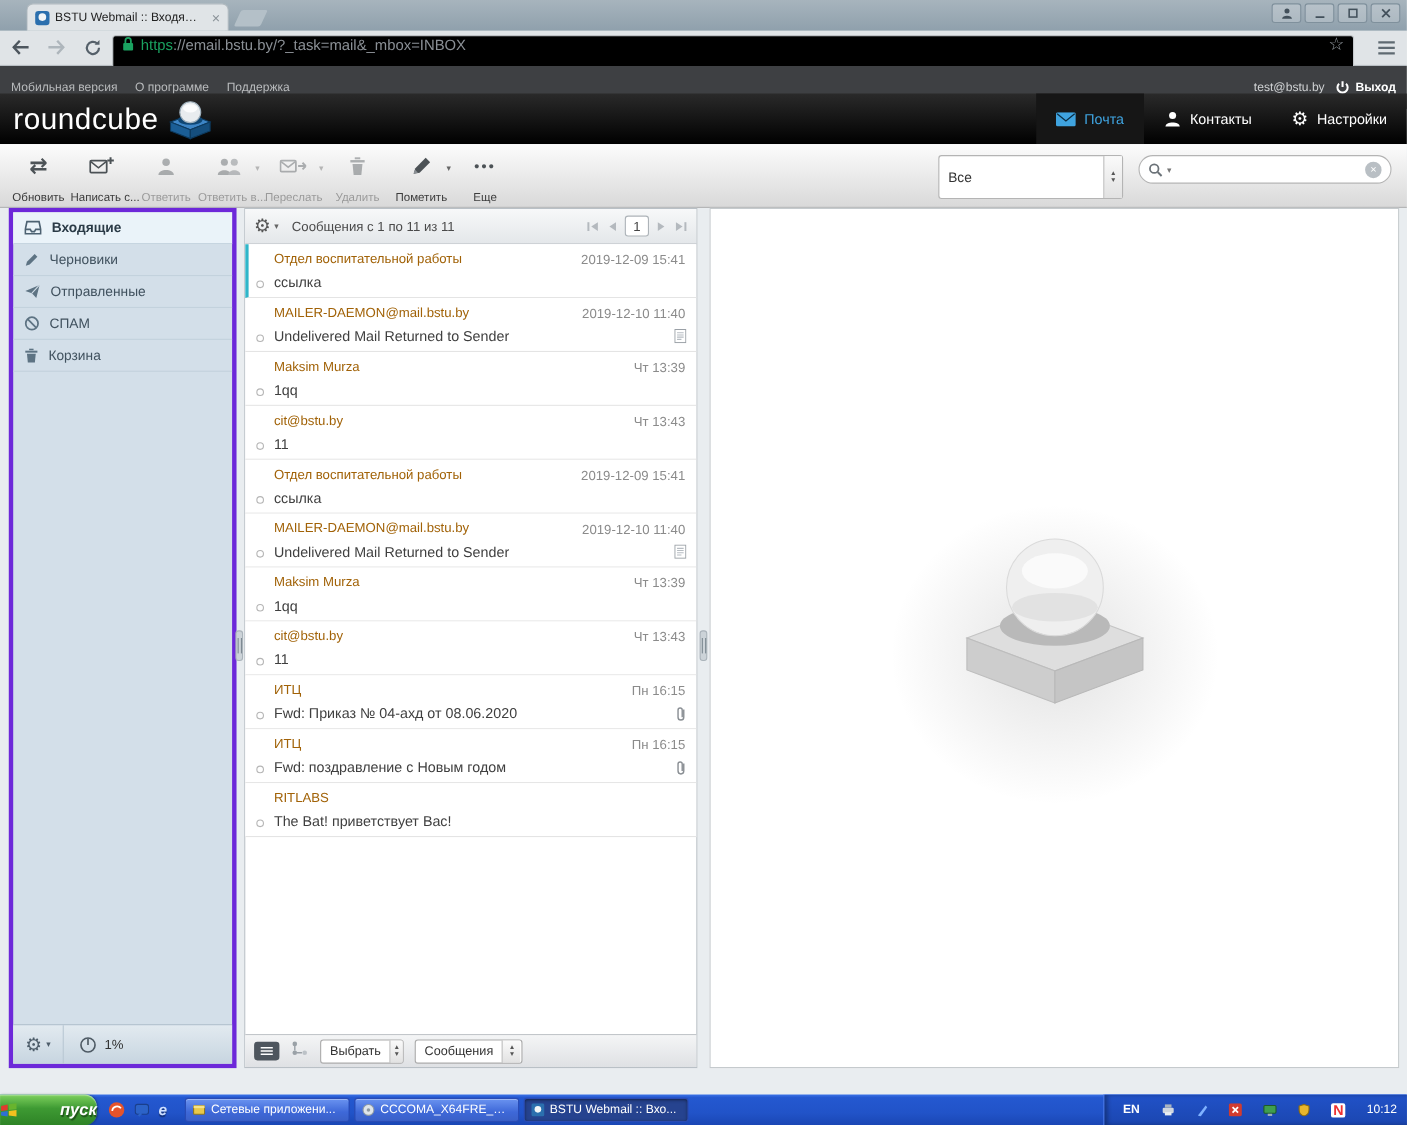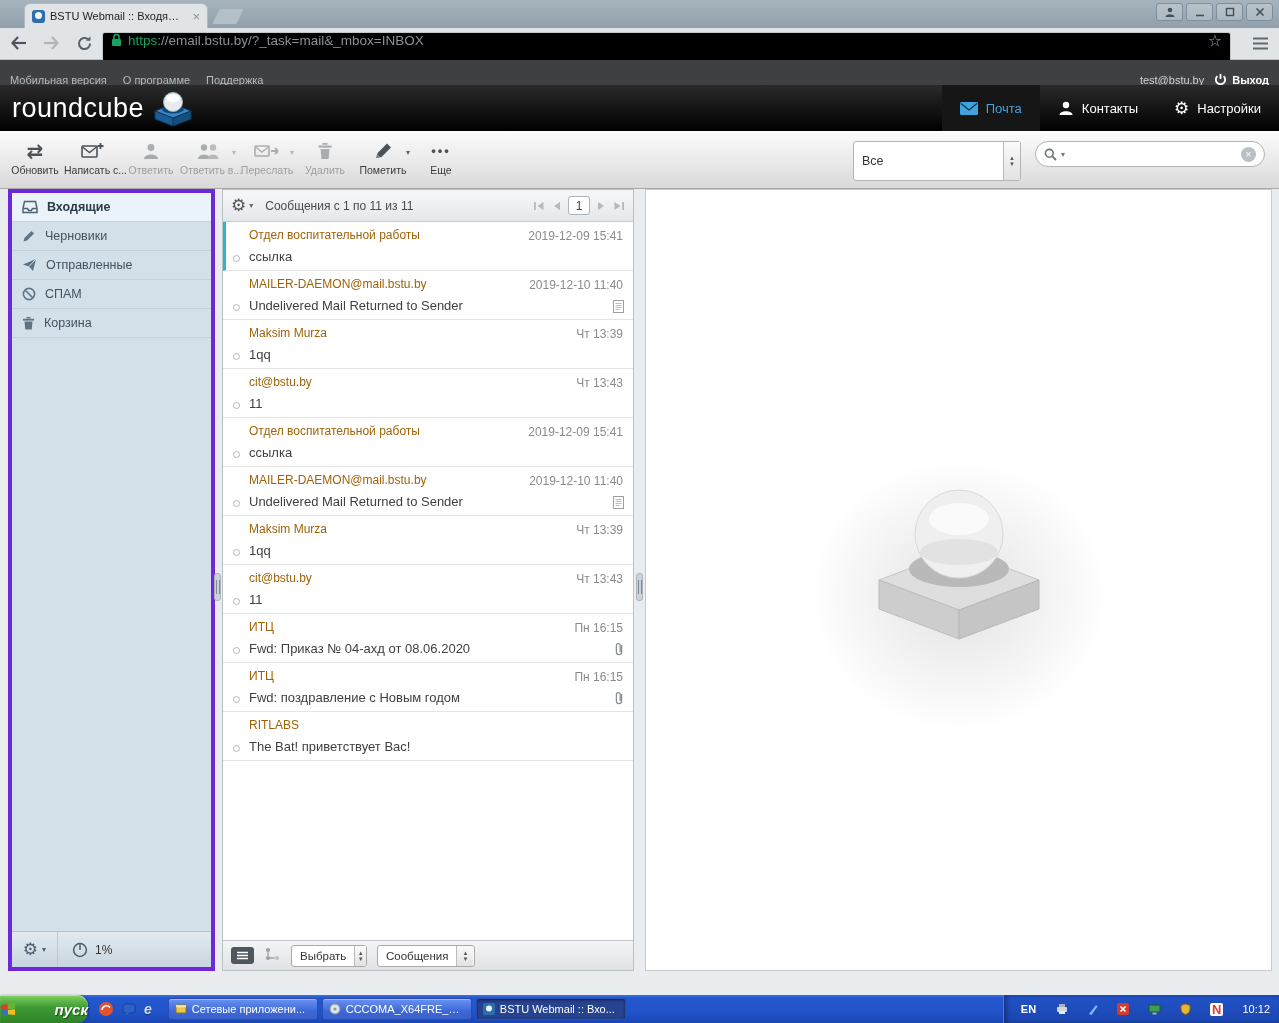--- a/index.html
+++ b/index.html
@@ -40,21 +40,21 @@
   .banner-tabs { margin-left:auto; display:flex;text-align:right; }
   .btab { display:flex; align-items:center; gap:8px; padding:0 18px; font-size:13px; color:#fff; }
   .btab.active { background:#161616; color:#3fa3df; }
   .glyph-gear { font-size:17px; line-height:17px; }
 
   
   .toolbar { position:absolute; top:131px; left:0; right:0; height:58px; background:linear-gradient(#fcfcfc,#d9d9d9); border-bottom:1px solid #a9a9a9; }
   .tb-group { position:absolute; left:6px; top:5px; display:flex; }
   .tbtn { width:58px; text-align:center; position:relative; padding-top:3px; }
   .tbtn .ic { height:24px; display:flex; align-items:center; justify-content:center; color:#4c5256; }
-  .tbtn .lbl { font-size:10.5px; color:#3c3c3c; margin-top:1px; white-space:nowrap; }
+  .tbtn .lbl { font-size:10.5px; color:#3c3c3c; margin-top:11px; white-space:nowrap; }
   .tbtn.disabled { opacity:.42; }
   .tbtn .caret { position:absolute; right:2px; top:12px; font-size:8px; color:#666; }
   .glyph-refresh { font-size:20px; font-weight:bold; line-height:22px; }
   .glyph-dots { font-size:13px; font-weight:bold; letter-spacing:2px; line-height:22px; }
   .filter { position:absolute; right:258px; top:10px; width:168px; height:40px; background:#fff; border:1px solid #b4b4b4; border-radius:3px; display:flex; align-items:center; }
   .filter .val { flex:1; padding:0 8px; font-size:12.5px; color:#333; }
   .spinner { width:17px; align-self:stretch; border-left:1px solid #bbb; background:linear-gradient(#fafafa,#e2e2e2); display:flex; flex-direction:column; align-items:center; justify-content:center; font-size:6px; color:#555; line-height:6px; }
   .search { position:absolute; right:14px; top:10px; width:230px; height:26px; background:#fff; border:1px solid #b4b4b4; border-radius:13px; display:flex; align-items:center; padding:0 8px; gap:4px; }
   .search .caret { font-size:8px; color:#777; }
   .search-input { flex:1; border:none; outline:none; font-size:12px; min-width:0; background:transparent; }

